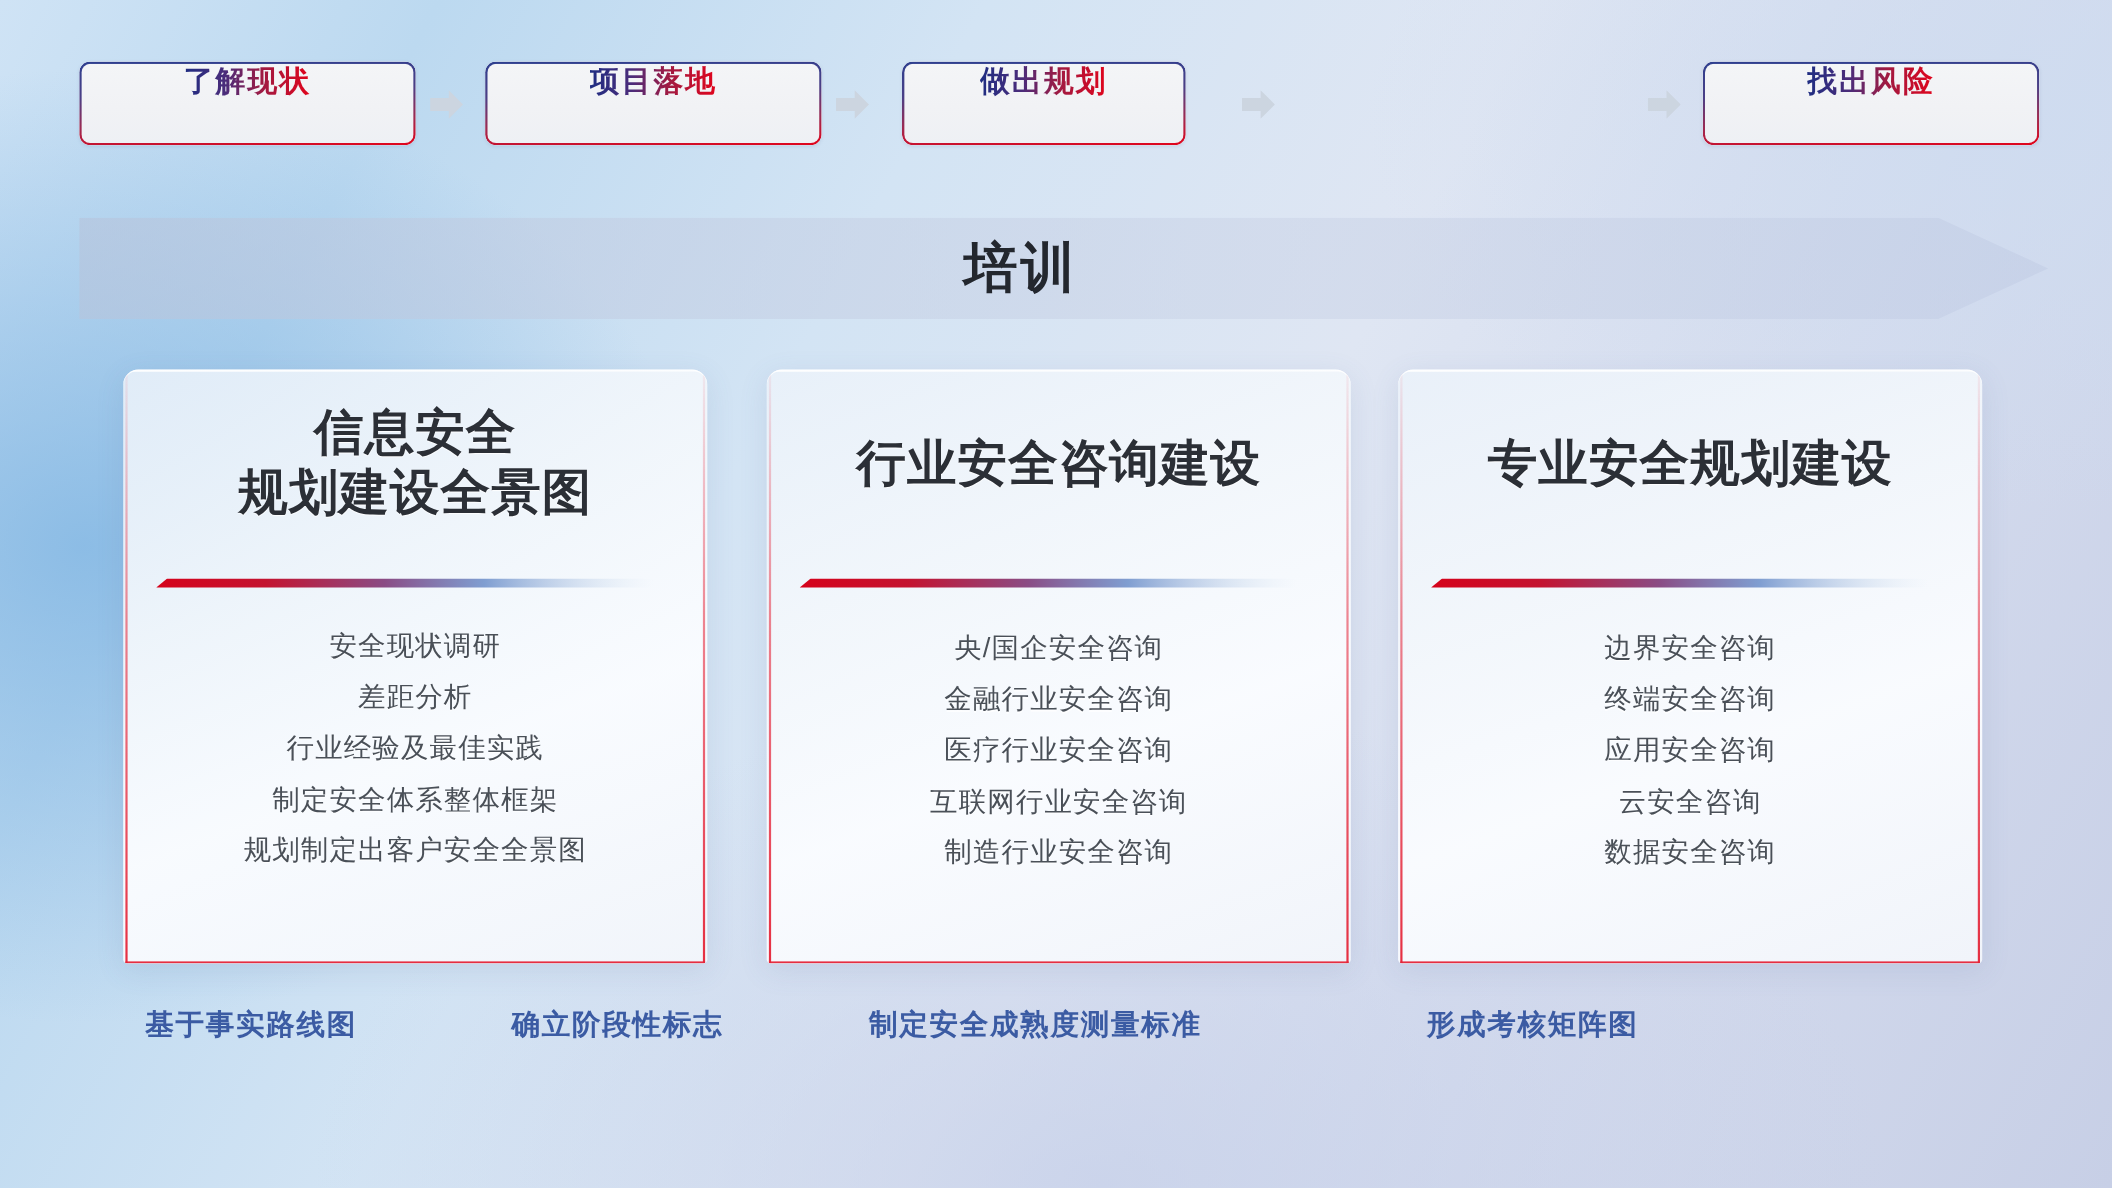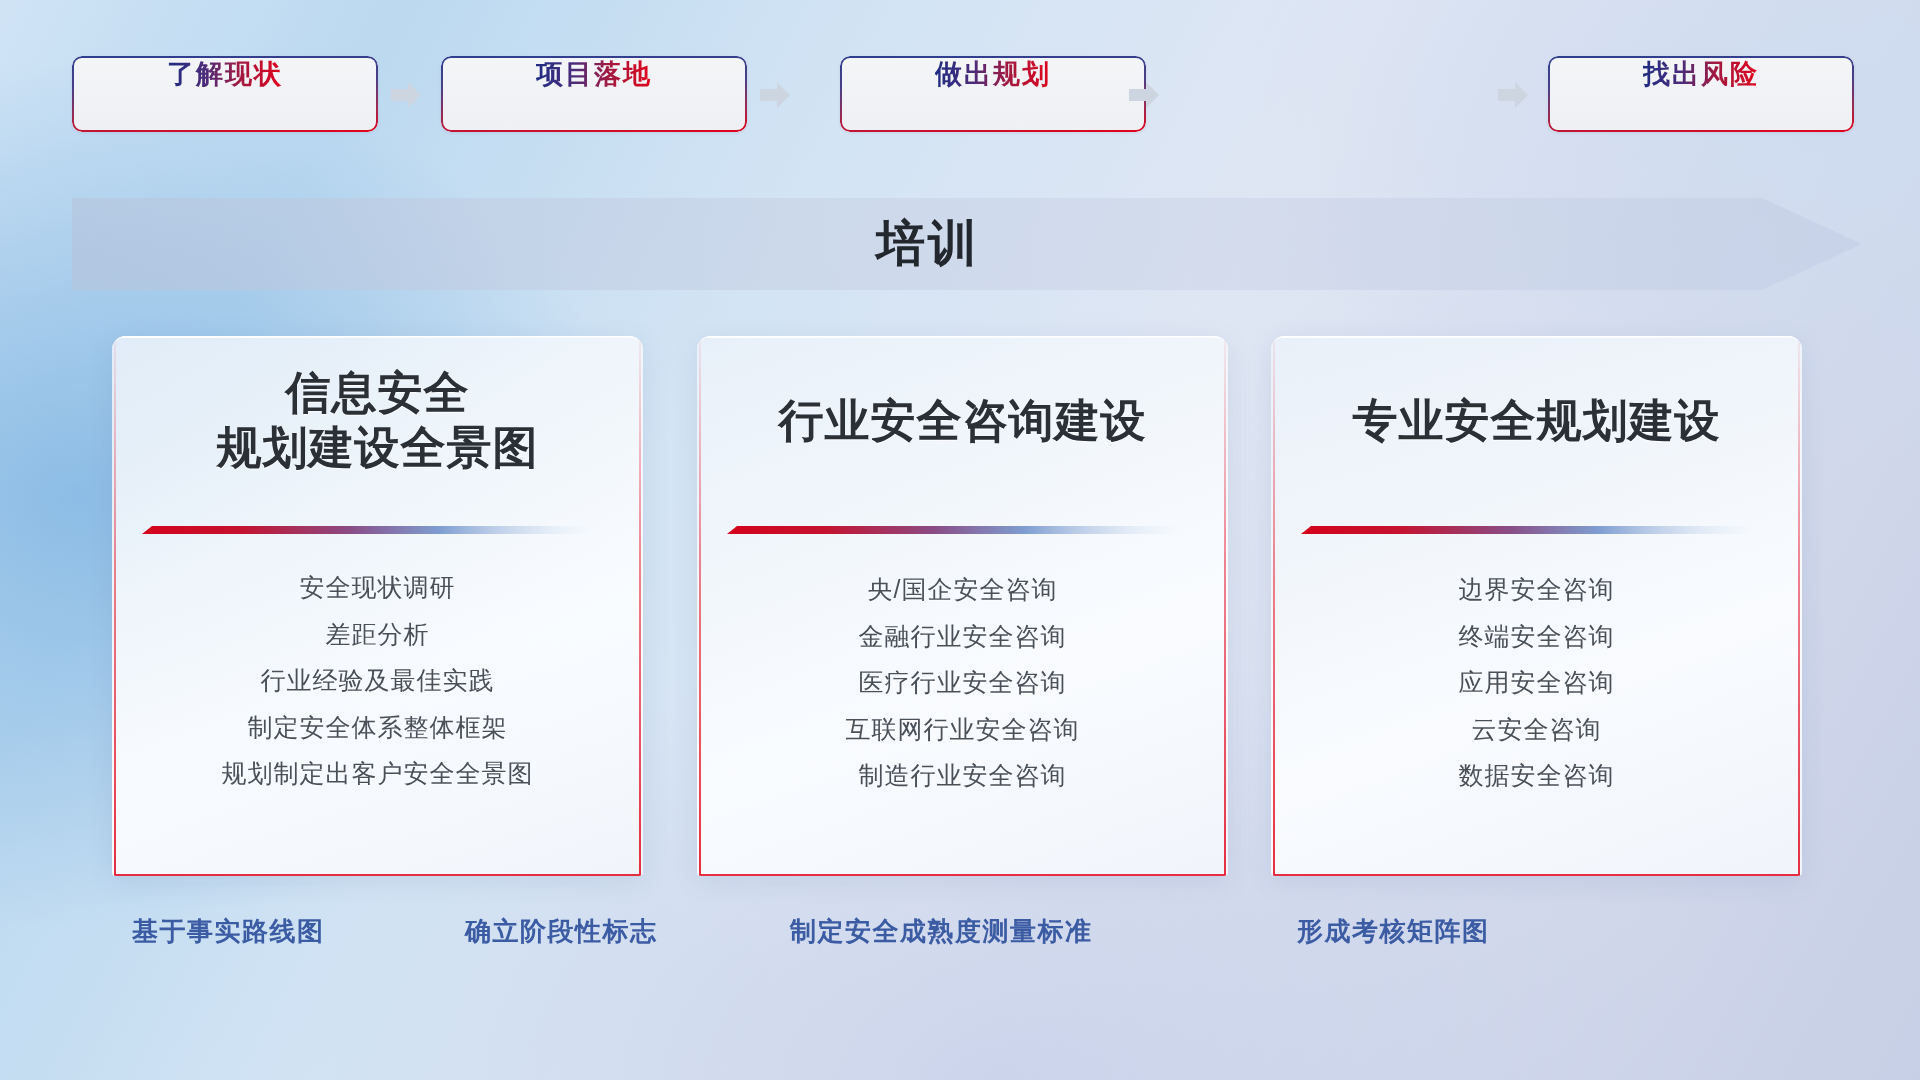--- a/index.html
+++ b/index.html
@@ -120,21 +120,21 @@
 
     <div class="step" style="left:441px;width:306px;">
       <span class="step-label">项目落地</span>
     </div>
     <div class="arrow-sep" style="left:760px;">
       <svg width="30" height="26" viewBox="0 0 30 26">
           <path d="M0 7 h17 V0 l13 13 -13 13 V19 H0 Z" fill="#ccd5e0"></path>
         </svg>
     </div>
 
-    <div class="step" style="left:840px;width:306px;font-family:Liberation Serif, serif;">
+    <div class="step" style="left:820px;width:258px;font-family:Liberation Serif, serif;">
       <span class="step-label">做出规划</span>
     </div>
     <div class="arrow-sep" style="left:1129px;">
       <svg width="30" height="26" viewBox="0 0 30 26">
           <path d="M0 7 h17 V0 l13 13 -13 13 V19 H0 Z" fill="#ccd5e0"></path>
         </svg>
     </div>
 
     <div class="arrow-sep" style="left:1498px;">
       <svg width="30" height="26" viewBox="0 0 30 26">

